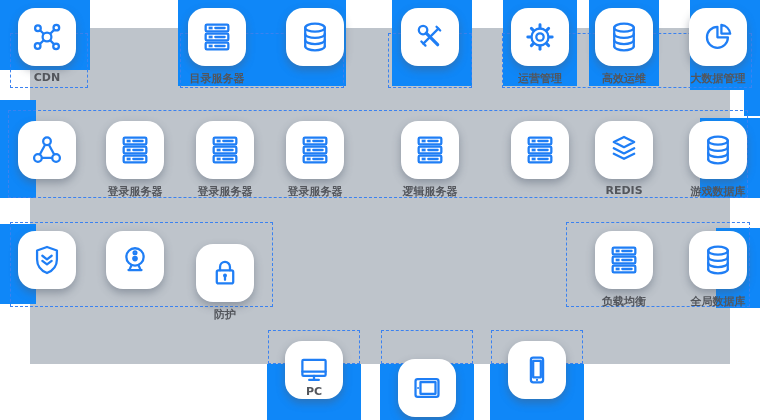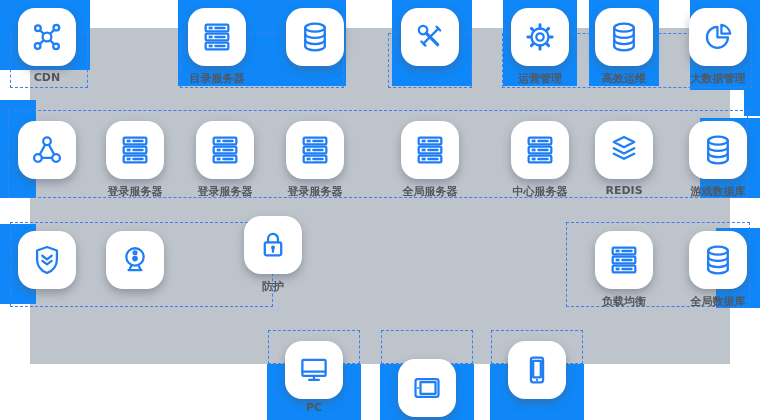--- a/index.html
+++ b/index.html
@@ -259,39 +259,38 @@
               <rect x="4" y="15.9" width="16" height="4.9" rx="0.9"></rect>
               <rect x="6.1" y="4.7" width="2.8" height="1.9" fill="currentColor" stroke="none"></rect>
               <rect x="6.1" y="11.05" width="2.8" height="1.9" fill="currentColor" stroke="none"></rect>
               <rect x="6.1" y="17.4" width="2.8" height="1.9" fill="currentColor" stroke="none"></rect>
               <line x1="10.8" y1="5.65" x2="17.4" y2="5.65"></line>
               <line x1="10.8" y1="12" x2="17.4" y2="12"></line>
               <line x1="10.8" y1="18.35" x2="17.4" y2="18.35"></line>
             </svg>
           </span>
         </div>
-        <div class="nlabel" style="top:63px">全局服务器</div>
+        <div class="nlabel" style="top:63px">逻辑服务器</div>
       </div>
       <div class="node" style="left: 511px; top: 121px;">
         <div class="card">
           <span class="icon">
             <svg width="34" height="34" viewBox="0 0 24 24" fill="none" stroke="currentColor" stroke-width="1.6" stroke-linecap="round" stroke-linejoin="round">
               <rect x="4" y="3.2" width="16" height="4.9" rx="0.9"></rect>
               <rect x="4" y="9.55" width="16" height="4.9" rx="0.9"></rect>
               <rect x="4" y="15.9" width="16" height="4.9" rx="0.9"></rect>
               <rect x="6.1" y="4.7" width="2.8" height="1.9" fill="currentColor" stroke="none"></rect>
               <rect x="6.1" y="11.05" width="2.8" height="1.9" fill="currentColor" stroke="none"></rect>
               <rect x="6.1" y="17.4" width="2.8" height="1.9" fill="currentColor" stroke="none"></rect>
               <line x1="10.8" y1="5.65" x2="17.4" y2="5.65"></line>
               <line x1="10.8" y1="12" x2="17.4" y2="12"></line>
               <line x1="10.8" y1="18.35" x2="17.4" y2="18.35"></line>
             </svg>
           </span>
         </div>
-        <div class="nlabel" style="top:63px">中心服务器</div>
       </div>
       <div class="node" style="left: 595px; top: 121px;">
         <div class="card">
           <span class="icon">
             <svg width="34" height="34" viewBox="0 0 24 24" fill="none" stroke="currentColor" stroke-width="1.6" stroke-linecap="round" stroke-linejoin="round">
               <path d="M12 2.8 L19.2 6.4 12 10 4.8 6.4 Z"></path>
               <path d="M19.2 10.8 L12 14.4 4.8 10.8"></path>
               <path d="M19.2 14.6 L12 18.2 4.8 14.6"></path>
             </svg>
           </span>
@@ -331,21 +330,21 @@
               <circle cx="12" cy="9.8" r="6.1"></circle>
               <circle cx="12" cy="11" r="2" fill="currentColor" stroke="none"></circle>
               <circle cx="12" cy="6.9" r="1"></circle>
               <path d="M9.6 15.5 L8.2 18.6"></path>
               <path d="M14.4 15.5 L15.8 18.6"></path>
               <path d="M7.4 19.1 H16.6"></path>
             </svg>
           </span>
         </div>
       </div>
-      <div class="node" style="left: 196px; top: 216px; margin-left: 48px;">
+      <div class="node" style="left: 196px; top: 244px;">
         <div class="card">
           <span class="icon">
             <svg width="34" height="34" viewBox="0 0 24 24" fill="none" stroke="currentColor" stroke-width="1.6" stroke-linecap="round" stroke-linejoin="round">
               <path d="M8.5 10.1 V7.7 A3.5 3.5 0 0 1 15.5 7.7 V10.1"></path>
               <rect x="6.2" y="10.1" width="11.6" height="9.2" rx="1.2"></rect>
               <circle cx="12" cy="13.8" r="1.4" fill="currentColor" stroke="none"></circle>
               <path d="M12 14.9 V16.8"></path>
             </svg>
           </span>
         </div>
@@ -388,21 +387,21 @@
         <div class="card">
           <span class="icon">
             <svg width="34" height="34" viewBox="0 0 24 24" fill="none" stroke="currentColor" stroke-width="1.6" stroke-linecap="round" stroke-linejoin="round">
               <rect x="3.8" y="4.8" width="16.4" height="11.4" rx="0.8"></rect>
               <line x1="3.8" y1="13.1" x2="20.2" y2="13.1"></line>
               <line x1="12" y1="16.2" x2="12" y2="18.6"></line>
               <line x1="8.6" y1="19" x2="15.4" y2="19"></line>
             </svg>
           </span>
         </div>
-        <div class="nlabel" style="top:60px">PC</div>
+        <div class="nlabel" style="top:44px">PC</div>
       </div>
       <div class="node" style="left: 398px; top: 359px;">
         <div class="card">
           <span class="icon">
             <svg width="34" height="34" viewBox="0 0 24 24" fill="none" stroke="currentColor" stroke-width="1.6" stroke-linecap="round" stroke-linejoin="round">
               <rect x="3.9" y="5.7" width="16.2" height="12.6" rx="1.5"></rect>
               <rect x="7.4" y="7.9" width="10.6" height="8.2"></rect>
               <circle cx="5.7" cy="12" r="0.7" fill="currentColor" stroke="none"></circle>
             </svg>
           </span>

